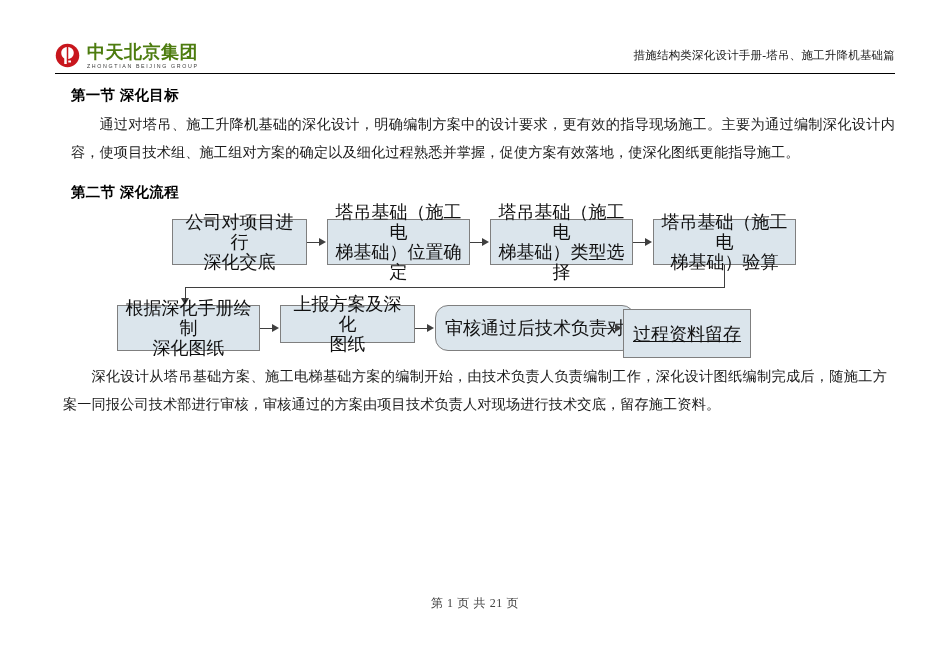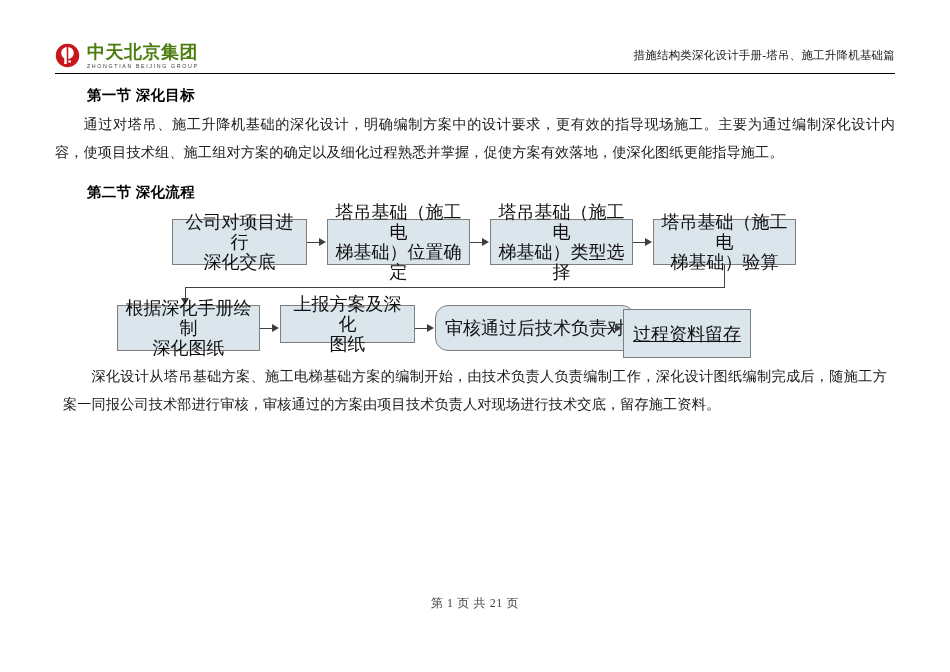--- a/index.html
+++ b/index.html
@@ -88,30 +88,30 @@
     position: absolute;
     top: 82px;
     left: 55px;
     width: 840px;
   }
   .section-heading {
     font-family: "Liberation Sans", sans-serif;
     font-size: 14.5px;
     font-weight: bold;
     color: #000000;
-    margin: 0 0 0 32px;
+    margin: 0 0 0 16px;
     letter-spacing: 0.3px;
     line-height: 26px;
   }
   .para {
     font-size: 14.2px;
     line-height: 27.5px;
     text-align: justify;
     text-justify: inter-ideograph;
-    margin: 3px 0 0 0;
+    margin: 3px 0 0 16px;
     text-indent: 2em;
     letter-spacing: 0.1px;
     color: #1a1a1a;
   }
 
   
   .flow {
     position: absolute;
     top: 213px;
     left: 55px;

